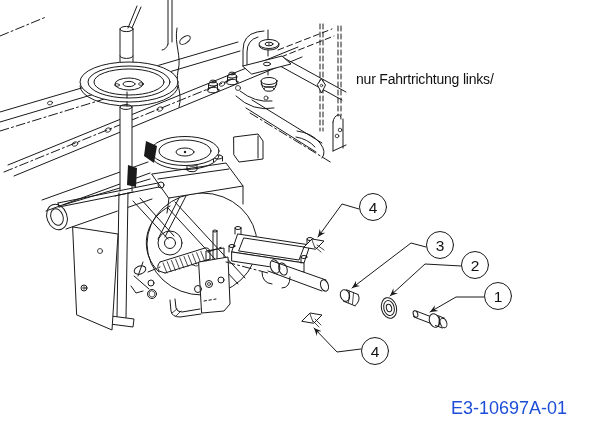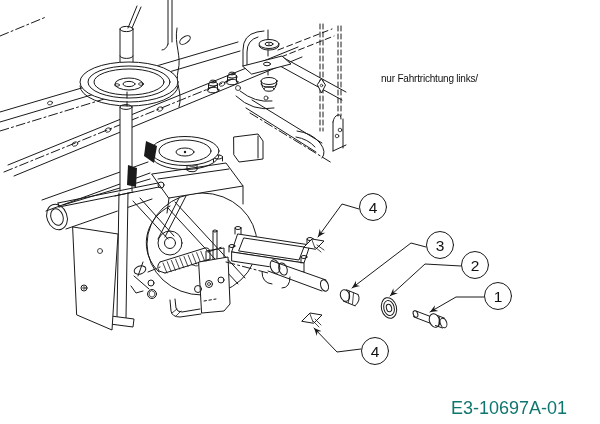--- a/index.html
+++ b/index.html
@@ -9,23 +9,23 @@
   #dwg .ln{stroke:#1a1a1a;fill:none;stroke-width:1;stroke-linecap:round;stroke-linejoin:round;}
   #dwg .w{fill:#ffffff;}
   #dwg .nf{fill:#ffffff;stroke:none;}
   #dwg .k{fill:#1a1a1a;stroke:none;}
   #dwg .dd{stroke-dasharray:9 3 2 3;}
   #dwg .dash{stroke-dasharray:6 3.5;}
   #dwg .dash2{stroke-dasharray:5 3;}
   #dwg .dash3{stroke-dasharray:2.5 2.5;}
   #dwg .thin{stroke-width:0.8;}
   #dwg text.ct{font:15.5px "Liberation Sans", sans-serif;fill:#111111;stroke:none;text-anchor:middle;}
-  .note{position:absolute;left:381px;top:71px;color:#111111;font-size:10px;line-height:16px;
+  .note{position:absolute;left:356px;top:71px;color:#111111;font-size:14px;line-height:16px;
         letter-spacing:-0.2px;white-space:nowrap;}
-  .docnum{position:absolute;left:451px;top:398px;color:#0f766e;font-size:18px;white-space:nowrap;}
+  .docnum{position:absolute;left:451px;top:398px;color:#1d4ed8;font-size:18px;white-space:nowrap;}
 </style>
 </head>
 <body>
 
 <div class="stage">
 
 <svg id="dwg" width="600" height="424" viewBox="0 0 600 424">
   <defs>
     <marker id="arr" viewBox="0 0 10 10" refX="9" refY="5" markerWidth="8.5" markerHeight="8.5" orient="auto">
       <path d="M 0,1 L 9,5 L 0,9 L 3.2,5 Z" fill="#1a1a1a"></path>

